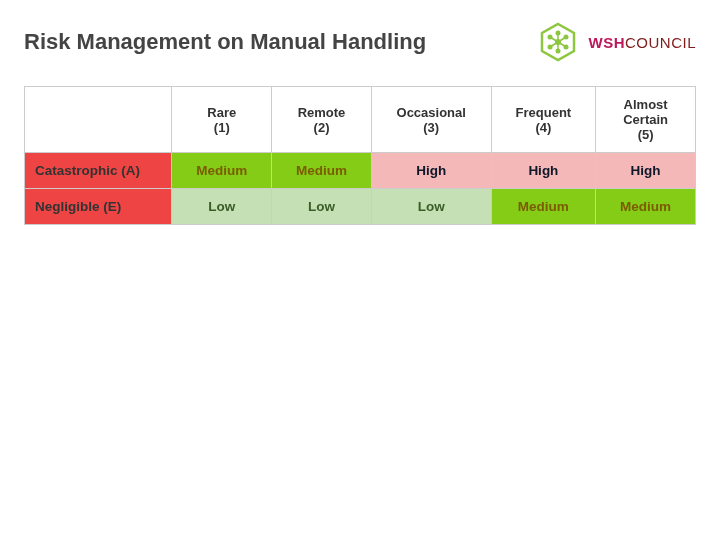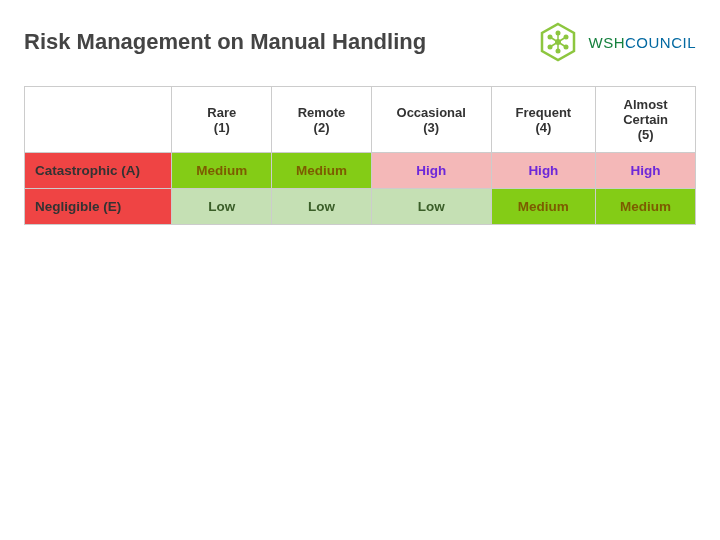--- a/index.html
+++ b/index.html
@@ -43,22 +43,22 @@
     }
 
     .logo-text {
       font-size: 15px;
       font-weight: bold;
       color: #555;
       letter-spacing: 0.5px;
     }
 
     .logo-text span {
-      font-weight: 400;
-      color: #15803d;
+      font-weight: 700;
+      color: #be185d;
     }
 
     table {
       width: 100%;
       border-collapse: collapse;
       font-size: 13.5px;
     }
 
     th, td {
       border: 1px solid #ccc;
@@ -102,21 +102,21 @@
       color: #3a5e28;
     }
 
     .cell-medium {
       background: #84cc16;
       color: #7c5c00;
     }
 
     .cell-high {
       background: #f4b8b8;
-      color: #6d28d9;
+      color: #0f172a;
     }
 
   </style>
 </head>
 <body>
 
 <div class="page-container">
   <div class="header">
     <div class="page-title">Risk Management on Manual Handling</div>
     <div class="logo-area">
@@ -134,21 +134,21 @@
         <circle cx="14" cy="17" r="2.5" fill="#8dc63f"></circle>
 
         <line x1="22" y1="22" x2="22" y2="13" stroke="#8dc63f" stroke-width="1.5"></line>
         <line x1="22" y1="22" x2="30" y2="17" stroke="#8dc63f" stroke-width="1.5"></line>
         <line x1="22" y1="22" x2="30" y2="27" stroke="#8dc63f" stroke-width="1.5"></line>
         <line x1="22" y1="22" x2="22" y2="31" stroke="#8dc63f" stroke-width="1.5"></line>
         <line x1="22" y1="22" x2="14" y2="27" stroke="#8dc63f" stroke-width="1.5"></line>
         <line x1="22" y1="22" x2="14" y2="17" stroke="#8dc63f" stroke-width="1.5"></line>
       </svg>
       <div class="logo-text">
-        <span>WSH</span><span style="font-weight:400; color:#0369a1;">COUNCIL</span>
+        <span>WSH</span><span style="font-weight:400; color:#7f1d1d;">COUNCIL</span>
       </div>
     </div>
   </div>
 
   <table>
     <thead>
       <tr>
         <th class="empty-header col-header"></th>
         <th class="col-header">Rare<br>(1)</th>
         <th class="col-header">Remote<br>(2)</th>

